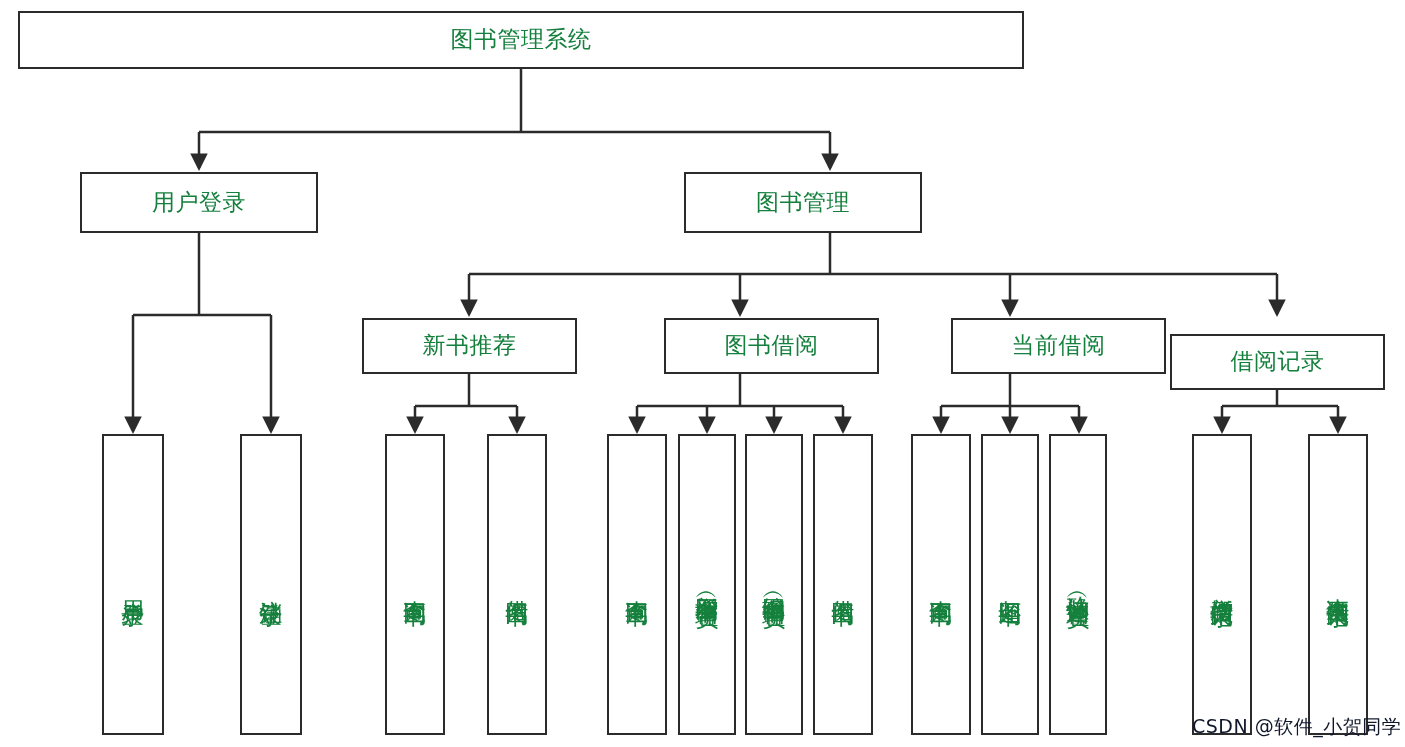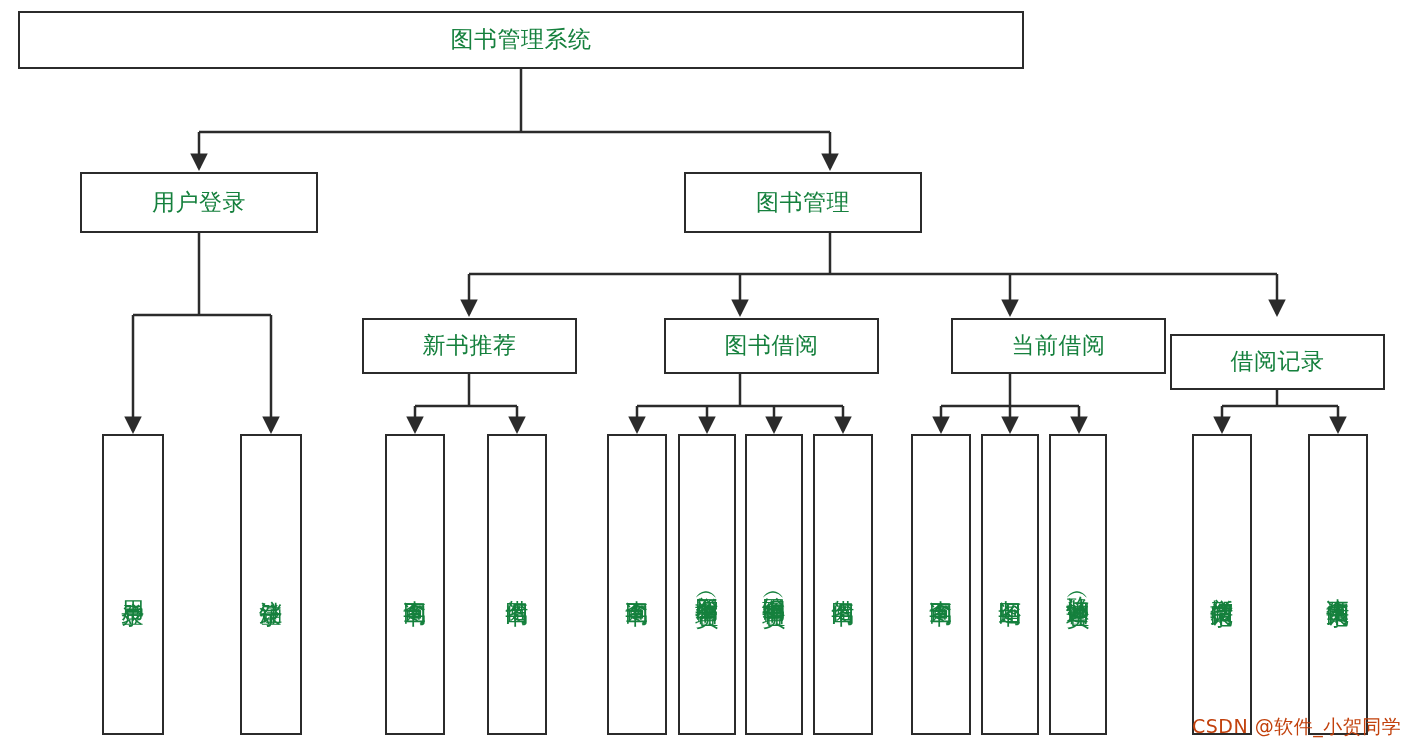--- a/index.html
+++ b/index.html
@@ -54,21 +54,21 @@
     text-orientation: upright;
     font-size: 23px;
     line-height: 1.06;
     letter-spacing: 1.5px;
     white-space: normal;
     max-height: 100%;
   }
   .watermark {
     position: absolute;
     font-size: 19px;
-    color: #c2410c;
+    color: #0f172a;
     white-space: nowrap;
     letter-spacing: 0.5px;
     font-family: "DejaVu Sans", "Liberation Sans", sans-serif;
   }
 </style>
 </head>
 <body>
 
 <div id="stage">
 

